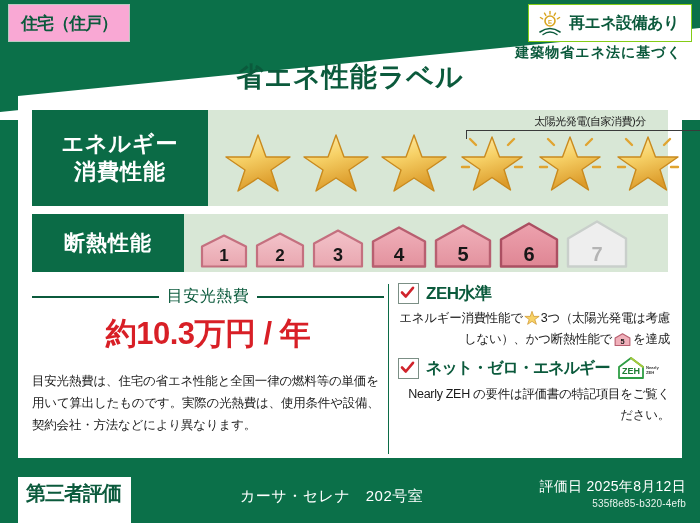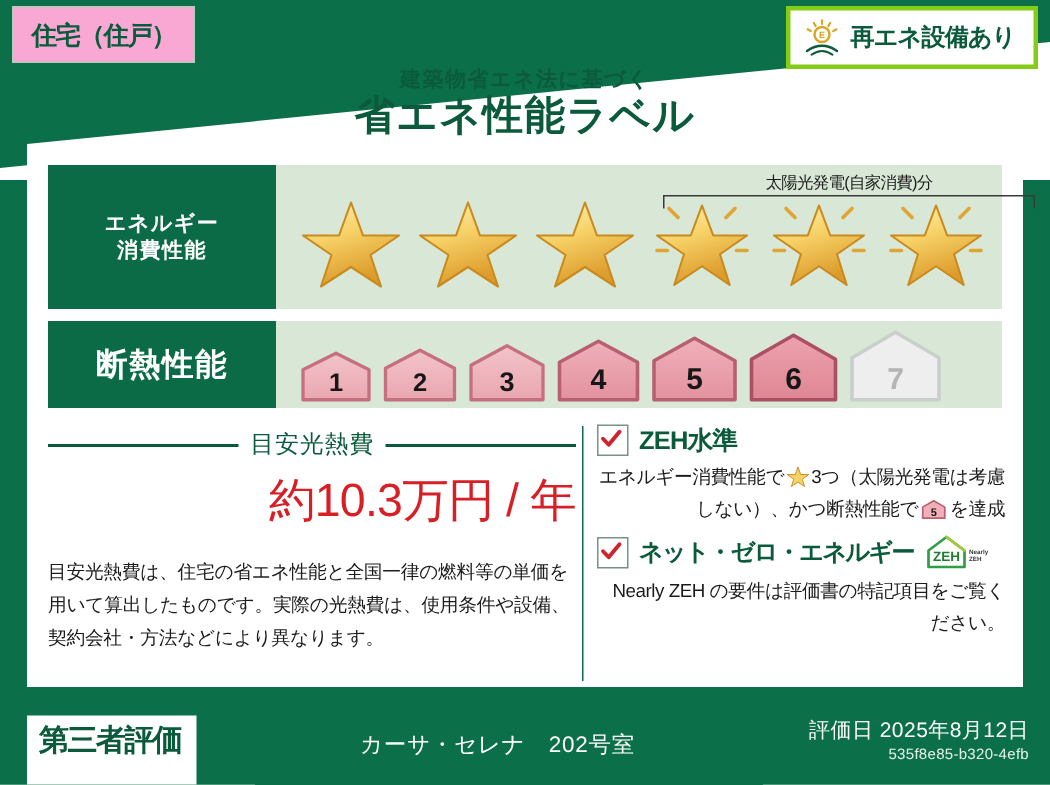--- a/index.html
+++ b/index.html
@@ -23,21 +23,21 @@
     border:1px solid #b9c9c1;
     display:flex;align-items:center;justify-content:center;
     font-size:17px;font-weight:bold;color:#0b5a3c;
     letter-spacing:-1px;
     z-index:5;
   }
   .renew-badge{
     position:absolute;right:8px;top:4px;
     height:36px;
     background:#ffffff;
-    border:3px solid #84cc16;
+    border:1px solid #84cc16;
     display:flex;align-items:center;
     padding:0 12px 0 8px;gap:6px;
     z-index:5;
   }
   .renew-badge .txt{
     font-size:16px;font-weight:bold;color:#0b5a3c;letter-spacing:-0.5px;
   }
   .sun-icon{width:26px;height:26px;display:block;}
 
   
@@ -50,21 +50,21 @@
     position:absolute;left:18px;top:96px;
     width:664px;height:362px;
     background:#ffffff;
     z-index:3;
   }
 
   .title-wrap{
     position:absolute;left:0;top:-52px;width:664px;text-align:center;z-index:4;
   }
   .title-sub{
-    font-size:14px;font-weight:bold;color:#0b5a3c;letter-spacing:1px;margin-bottom:1px;
+    font-size:14px;font-weight:bold;color:#0b5a3c;letter-spacing:1px;margin-bottom:1px;text-align:right;
   }
   .title-main{
     font-size:27px;font-weight:bold;color:#0b5a3c;letter-spacing:1px;line-height:1.05;
   }
 
   
   .perf-row{
     position:absolute;left:14px;
     width:636px;
     background:#d8e7d6;
@@ -74,21 +74,21 @@
   .perf-row.insul{top:118px;height:58px;}
 
   .perf-label{
     background:#0b6b46;
     color:#ffffff;
     font-weight:bold;
     display:flex;flex-direction:column;align-items:center;justify-content:center;
     letter-spacing:1px;
     flex:0 0 auto;
   }
-  .perf-row.energy .perf-label{width:152px;height:96px;font-size:14px;line-height:1.28;}
+  .perf-row.energy .perf-label{width:176px;height:96px;font-size:22px;line-height:1.28;}
   .perf-row.insul  .perf-label{width:152px;height:58px;font-size:21px;}
 
   .perf-body{flex:1;position:relative;height:100%;}
 
   
   .stars{
     position:absolute;left:12px;top:50%;transform:translateY(-50%);
     display:flex;align-items:center;gap:2px;
   }
   .star-cell{position:relative;width:76px;height:70px;}
@@ -126,22 +126,22 @@
   .lower-left{position:absolute;left:14px;top:0;width:352px;}
   .lower-right{position:absolute;left:380px;top:0;width:272px;}
 
   .cost-head{
     display:flex;align-items:center;gap:8px;margin-top:4px;
   }
   .cost-head .rule{flex:1;height:2px;background:#0b5a3c;}
   .cost-head .ttl{font-size:16px;font-weight:normal;color:#0b5a3c;letter-spacing:0.5px;}
 
   .cost-value{
-    text-align:right;
-    font-size:31px;font-weight:normal;color:#d81f26;
+    text-align:center;
+    font-size:31px;font-weight:bold;color:#d81f26;
     letter-spacing:-0.5px;
     margin-top:6px;
   }
 
   .note{
     margin-top:16px;
     font-size:12.5px;color:#1b1b1b;line-height:1.75;letter-spacing:-0.2px;
   }
 
   .zeh-block{margin-bottom:6px;}

